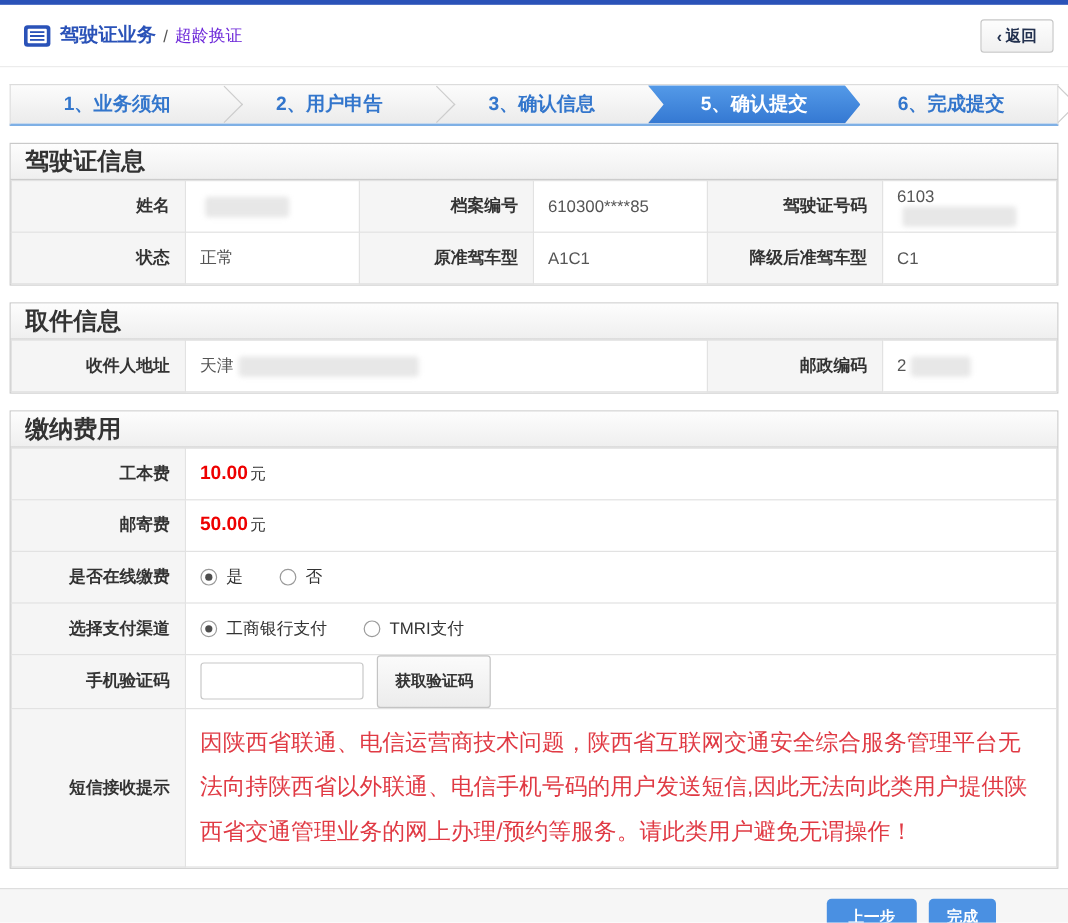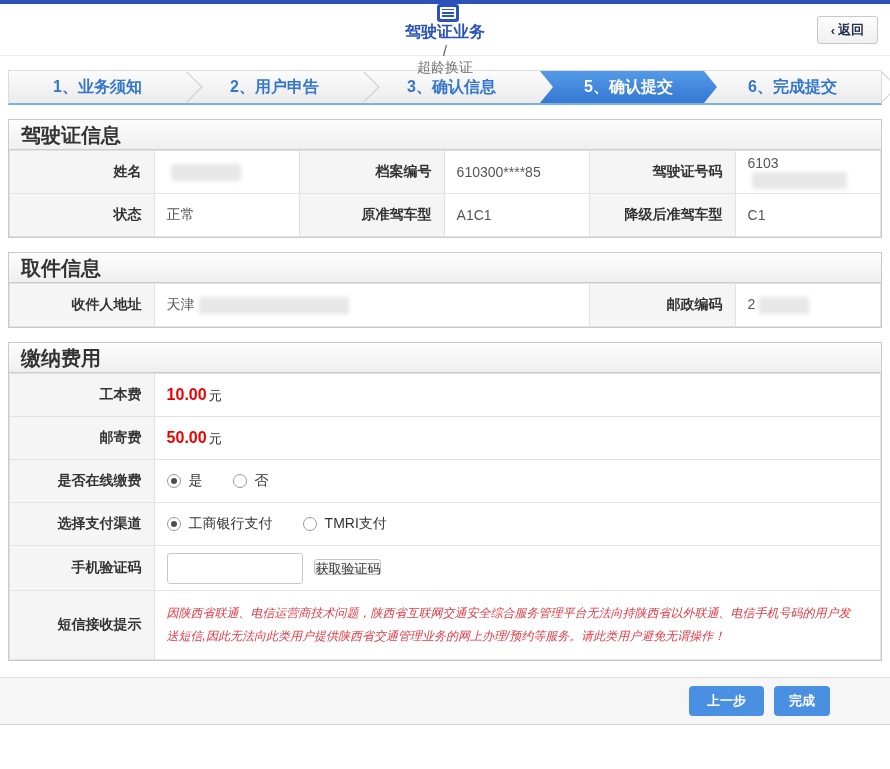--- a/index.html
+++ b/index.html
@@ -2,29 +2,29 @@
 <html style="--brand_blue: #2a52b8; --tab_text_blue: #3376cc; --active_tab_top: #549ae8; --active_tab_bottom: #3478d2; --steps_underline: #7fb0e5; --button_blue: #4a90e2; --fee_red: #ee0000; --notice_red: #e03a44;"><head>
 <meta charset="utf-8">
 <style>
   * { margin:0; padding:0; box-sizing:border-box; }
   html,body { background:#fff; }
   body { font-family:"Liberation Sans","DejaVu Sans",sans-serif; }
   .page { position:relative; width:890px; height:769px; background:#fff; overflow:hidden; }
 
   .topbar { height:4px; background:var(--brand_blue,#2a52b8); }
 
-  .header { height:52px; display:flex; align-items:center; padding:0 6px; border-bottom:1px solid #ececec; position:relative;flex-direction:column; }
+  .header { height:52px; display:flex; align-items:center; padding:0 6px; border-bottom:1px solid #ececec; position:relative; }
   .app-icon { width:22px; height:18px; background:var(--brand_blue,#2a52b8); border-radius:3px; margin:0 8px 0 14px; position:relative; flex:0 0 auto; }
   .app-icon::before { content:''; position:absolute; inset:3px; background:#fff; border-radius:1px; }
   .app-icon::after { content:''; position:absolute; left:5px; right:5px; top:5px; height:8px;
       background:linear-gradient(to bottom, var(--brand_blue,#2a52b8) 0 1.5px, transparent 1.5px 3.2px,
       var(--brand_blue,#2a52b8) 3.2px 4.7px, transparent 4.7px 6.4px, var(--brand_blue,#2a52b8) 6.4px 8px); }
   .title { font-size:16px; font-weight:bold; color:var(--brand_blue,#2a52b8); }
   .sep { margin:0 6px; color:#555; font-size:14px; }
-  .subtitle { font-size:14px; color:#737373; }
+  .subtitle { font-size:14px; color:#6d28d9; }
   .back-btn { position:absolute; right:12px; top:12px; height:28px; padding:0 13px; display:flex; align-items:center; gap:3px;
       background:linear-gradient(#fdfdfd,#f0f0f0); border:1px solid #c8c8c8; border-radius:3px; cursor:pointer;
       font-size:13px; font-weight:bold; color:#23314f; }
   .back-chev { font-weight:bold; font-size:13px; color:#23314f; }
 
   .steps { margin:14px 8px 0; height:35px; display:flex; background:linear-gradient(#fcfcfc,#ebebeb);
       border:1px solid #dcdcdc; border-bottom:2px solid var(--steps_underline,#7fb0e5); }
   .step { flex:1; position:relative; display:flex; align-items:center; justify-content:center;
       font-size:16px; font-weight:bold; color:var(--tab_text_blue,#3376cc); cursor:pointer; }
   .step .chev { position:absolute; right:-12px; top:50%; width:22px; height:22px; margin-top:-11px;
@@ -44,25 +44,25 @@
 
   .amount { color:var(--fee_red,#ee0000); font-weight:bold; font-size:16px; }
   .unit { color:#333; font-size:13px; margin-left:2px; }
 
   .radio-group { display:flex; align-items:center; gap:8px; }
   .radio { width:14px; height:14px; border-radius:50%; border:1px solid #9a9a9a; background:#fff; display:inline-block; position:relative; cursor:pointer; flex:0 0 auto; }
   .radio.checked::after { content:''; position:absolute; inset:3px; border-radius:50%; background:#4d4d4d; }
   .radio-label { font-size:14px; color:#333; margin-right:22px; cursor:pointer; }
 
   .code-input { width:136px; height:31px; border:1px solid #c8c8c8; border-radius:3px; padding:0 8px; font-size:14px; color:#333; background:#fff; }
-  .get-code-btn { height:16px; margin-left:8px; padding:0 0; background:linear-gradient(#fbfbfb,#ececec);
-      border:1px solid #c4c4c4; border-radius:3px; font-size:13px; font-weight:normal; color:#333; cursor:pointer; }
+  .get-code-btn { height:44px; margin-left:8px; padding:0 14px; background:linear-gradient(#fbfbfb,#ececec);
+      border:1px solid #c4c4c4; border-radius:3px; font-size:13px; font-weight:bold; color:#333; cursor:pointer; }
 
   td.notice-cell { height:69px; padding:10px 18px 10px 12px; }
-  .notice-text { color:var(--notice_red,#e03a44); font-size:12px; line-height:1.95;font-style:italic; }
+  .notice-text { color:var(--notice_red,#e03a44); font-size:19px; line-height:1.95; }
 
   .footer { margin-top:16px; height:48px; background:#f6f6f6; border-top:1px solid #dedede; border-bottom:1px solid #cfcfcf;
       display:flex; align-items:center; justify-content:flex-end; gap:10px; padding-right:60px; }
   .btn { background:var(--button_blue,#4a90e2); color:#fff; border:none; border-radius:4px; height:30px;
       font-size:13px; font-weight:bold; cursor:pointer; font-family:inherit; }
   .btn-prev { padding:0 18px; }
   .btn-finish { padding:0 15px; }
 </style>
 </head>
 <body>

